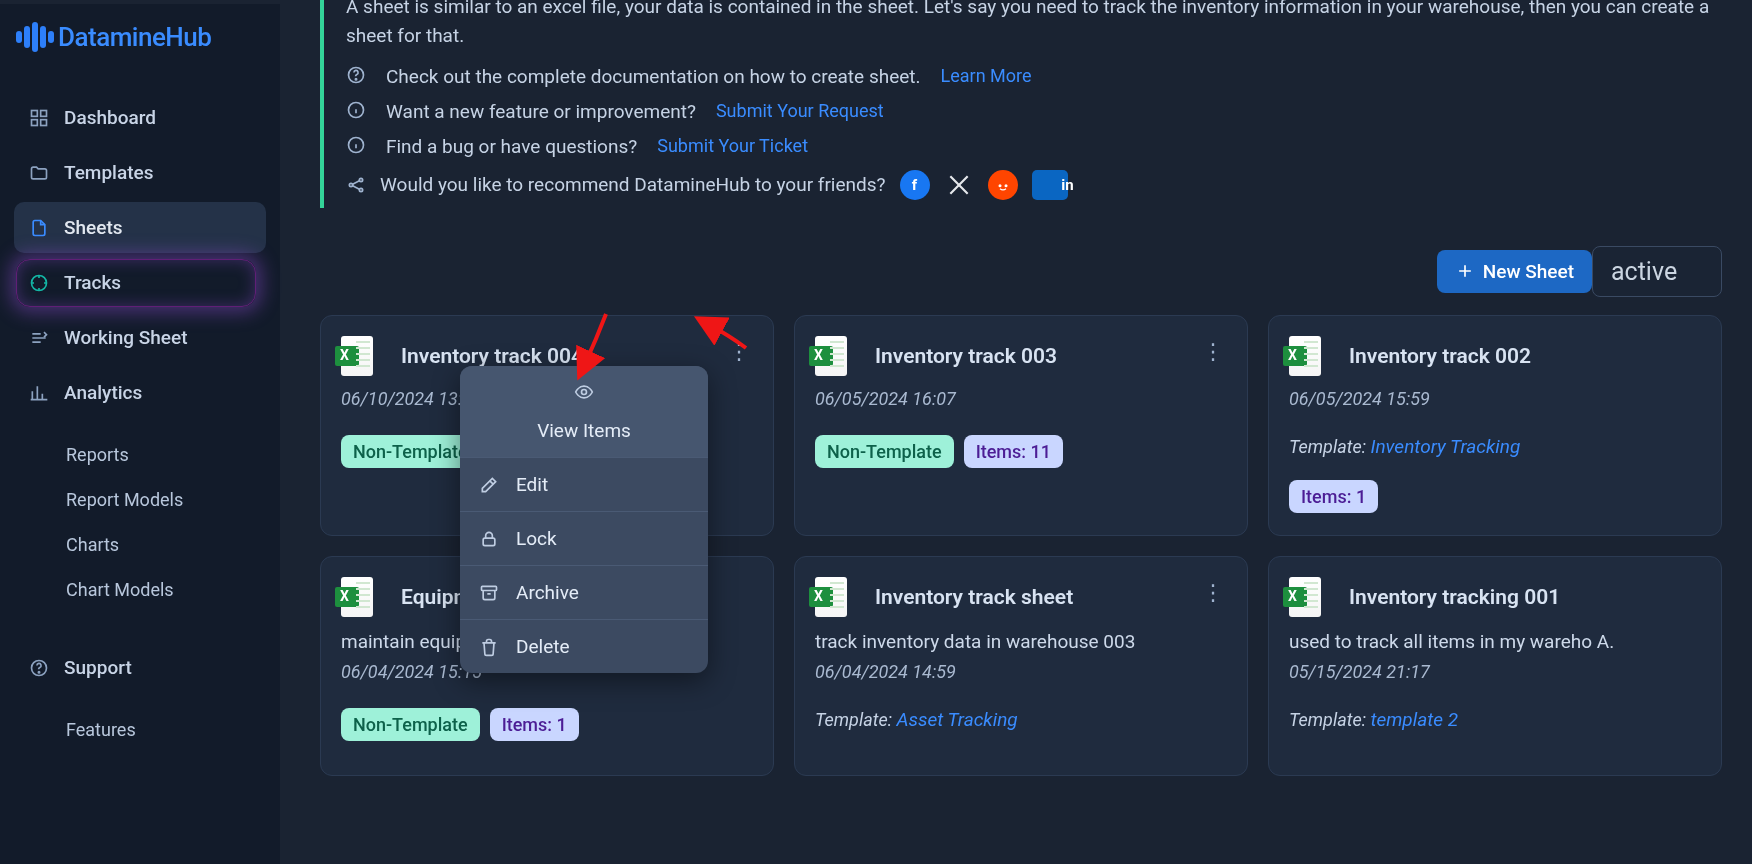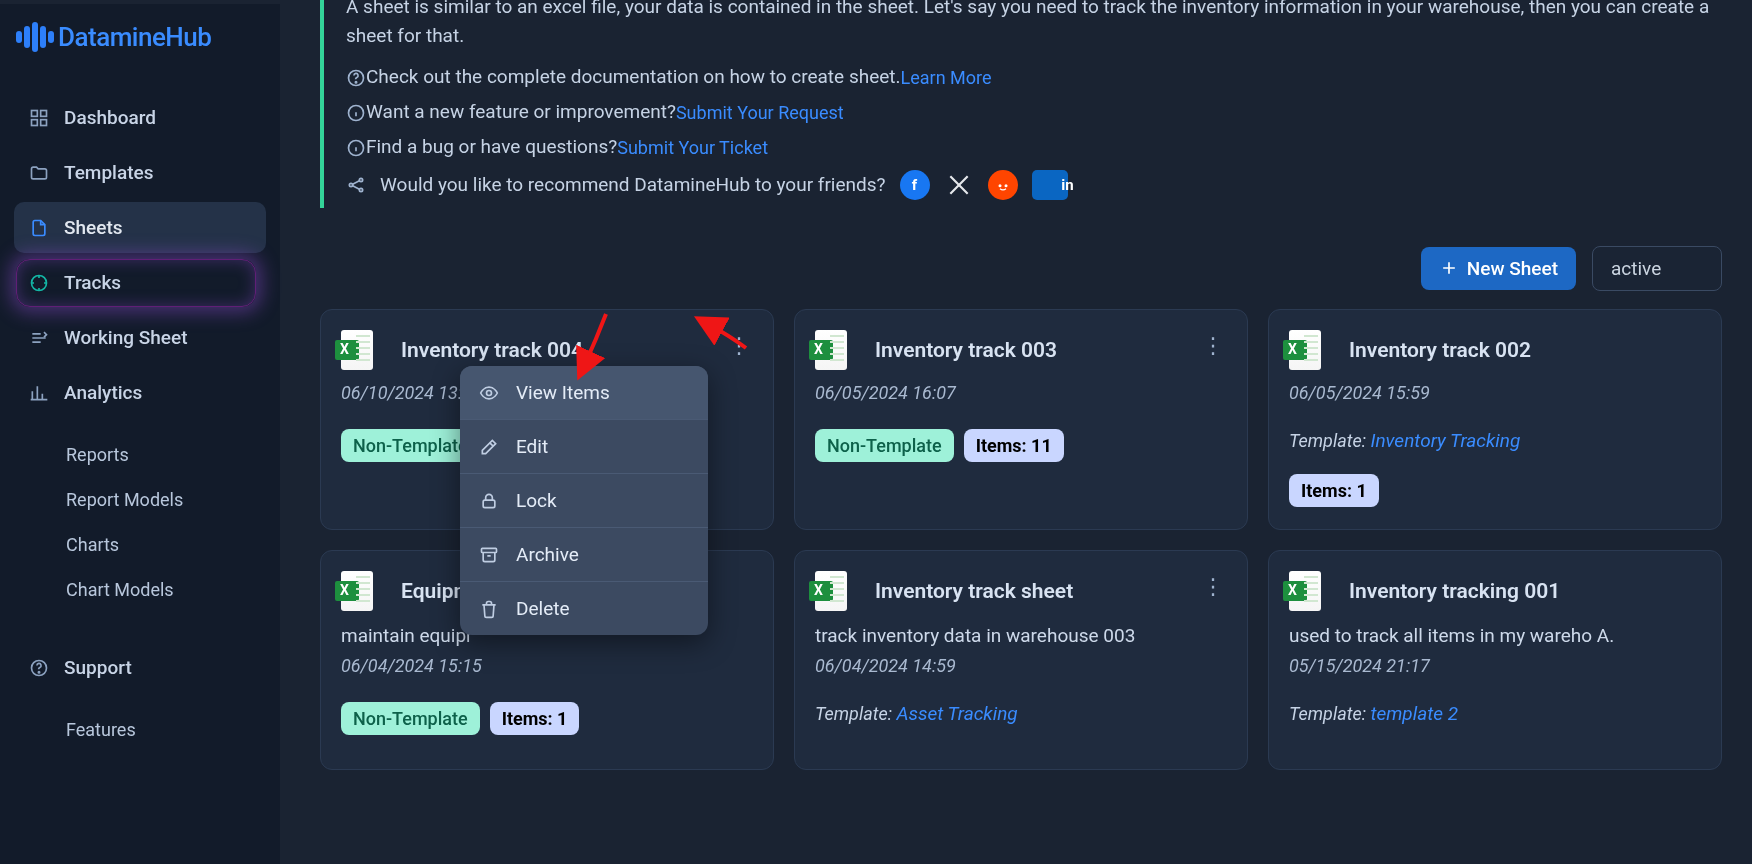--- a/index.html
+++ b/index.html
@@ -24,56 +24,56 @@
   }
   .nav-sub { padding:10px 0 0 52px; }
   .nav-sub .sub { padding:12px 0; font-size:18px; color:#b8c7dc; cursor:pointer; }
   .support-sep { height:30px; }
 
   
   .main { position:absolute; left:280px; top:0; right:0; height:100%; padding:0 30px 0 40px; overflow:hidden; }
 
   .notice { border-left:4px solid #34d399; padding:4px 0 8px 22px; margin-top:-12px; }
   .notice .lead { font-size:19px; color:#c6d3e5; line-height:1.55; margin-bottom:14px; }
-  .notice-row { display:flex; align-items:flex-end; gap:0; font-size:19px; color:#c6d3e5; margin-bottom:12px; }
+  .notice-row { display:flex; align-items:flex-start; gap:20px; font-size:19px; color:#c6d3e5; margin-bottom:12px; }
   .link { color:#3a8cff; font-size:18px; cursor:pointer; }
   .share-row { display:flex; align-items:center; gap:14px; font-size:19px; color:#c6d3e5; }
   .social { width:30px; height:30px; border-radius:50%; display:flex; align-items:center; justify-content:center; font-weight:700; font-size:15px; color:#fff; }
   .fb{background:#1877f2;} .tw{background:transparent;} .rd{background:#ff4500;} .li{background:#0a66c2; border-radius:5px;padding-left:36px;}
   .row-icon{width:20px;height:20px;display:inline-flex;align-items:center;justify-content:center;color:#9fb3cf;}
   .row-icon svg{width:20px;height:20px;}
 
-  .toolbar { display:flex; justify-content:flex-end; gap:16px; margin-top:38px; margin-bottom:18px; align-items:center; }
+  .toolbar { display:flex; justify-content:flex-end; gap:0; margin-top:38px; margin-bottom:18px; align-items:center; }
   .btn { display:flex; align-items:center; gap:8px; background:#1d68c4; color:#fff; font-size:19px; font-weight:500; padding:10px 18px; border-radius:8px; cursor:pointer; border:none; }
   .btn svg{width:20px;height:20px;}
-  .select { background:#1a2434; border:1px solid #3a4a63; color:#cbd5e1; font-size:19px; padding:10px 18px; border-radius:8px; min-width:130px; }
+  .select { background:#1a2434; border:1px solid #3a4a63; color:#cbd5e1; font-size:25px; padding:10px 18px; border-radius:8px; min-width:130px; }
 
   .grid { display:grid; grid-template-columns:1fr 1fr 1fr; gap:20px; }
   .card { background:#1f2b3e; border:1px solid #2b3a52; border-radius:12px; padding:20px 20px 22px 20px; position:relative; min-height:200px; overflow:hidden; }
   .card-head { display:flex; align-items:center; gap:28px; margin-bottom:12px; }
   .xlsx-icon { width:32px; height:40px; background:linear-gradient(#fff,#f5f5f5); border-radius:3px; position:relative; display:flex; align-items:center; justify-content:flex-start; }
   .xlsx-icon::before{content:"";position:absolute;left:-6px;top:10px;width:24px;height:20px;background:#1d8f3e;border-radius:2px;}
   .xlsx-icon::after{content:"X";position:absolute;left:-1px;top:11px;font-size:14px;font-weight:700;color:#fff;}
   .xlsx-lines{position:absolute;right:3px;top:5px;width:14px;height:30px;background:repeating-linear-gradient(#d1e7d1 0 2px, transparent 2px 6px);}
   .card-title { font-size:21px; font-weight:600; color:#d8e3f2; }
   .card-more { position:absolute; top:22px; right:20px; color:#9fb3cf; cursor:pointer; font-size:22px; width:28px; height:28px; display:flex; align-items:center; justify-content:center; }
   .desc { font-size:19px; color:#cdd9ea; margin-bottom:6px; line-height:1.4; }
   .date { font-size:18px; font-style:italic; color:#a9b9d0; margin-bottom:26px; }
   .tpl-line { font-size:18px; color:#c6d3e5; margin-bottom:22px;font-style:italic;}
   .tpl-line .link{font-size:19px;}
   .chips { display:flex; gap:10px; flex-wrap:wrap; }
   .chip { padding:6px 12px; border-radius:8px; font-size:18px; font-weight:500; }
   .chip-teal { background:#9ef1d9; color:#0d614a; }
-  .chip-indigo { background:#c9d6ff; color:#000000;font-weight:bold; }
+  .chip-indigo { background:#c9d6ff; color:#4c1d95; }
 
   
   .ctx { position:absolute; left:460px; top:366px; width:248px; background:#3c4a61; border-radius:12px; overflow:hidden; box-shadow:0 8px 28px rgba(0,0,0,.45); z-index:50; }
   .ctx-item { display:flex; align-items:center; gap:16px; padding:15px 18px; font-size:19px; color:#e4ecf7; border-bottom:1px solid #4a5a74; cursor:pointer;}
   .ctx-item:last-child{border-bottom:none;}
-  .ctx-item:hover,.ctx-item.hover{background:#46566f;}
+  .ctx-item:hover,.ctx-item.hover{background:#46566f;flex-direction:column;}
   .ctx-icon{width:22px;height:22px;display:flex;align-items:center;justify-content:center;color:#bfcde2;}
   .ctx-icon svg{width:20px;height:20px;}
 
   
   .arrow{position:absolute; z-index:60;}
   .arrow svg{overflow:visible;}
 
   .card.cut { min-width:420px; }
 </style>
 </head>

